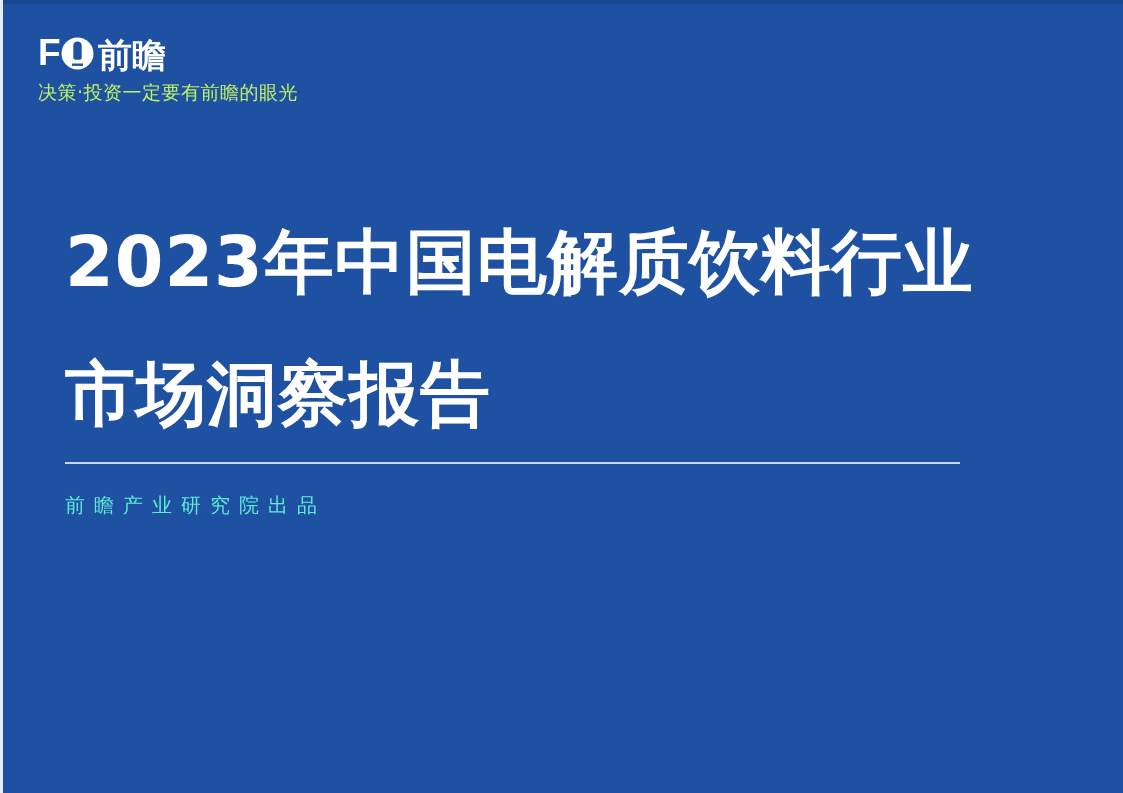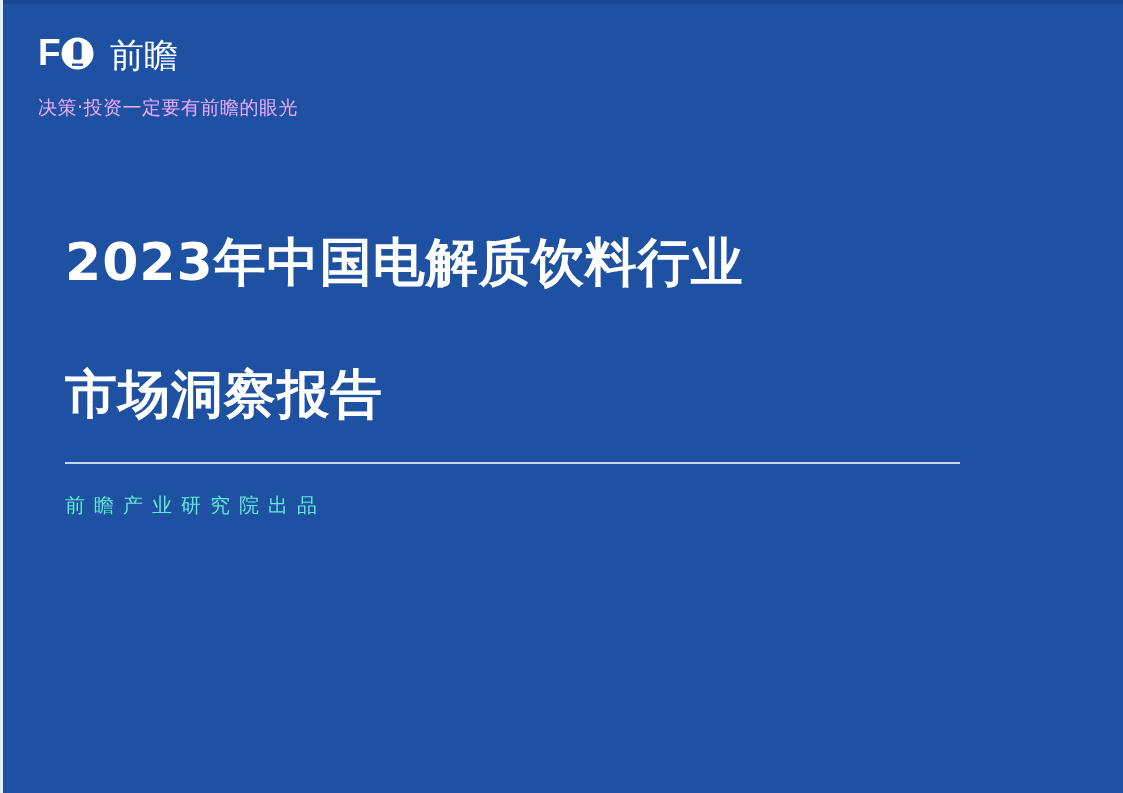--- a/index.html
+++ b/index.html
@@ -75,50 +75,50 @@
     display: inline-block;
     width: 33px;
     height: 33px;
     margin: 0 1px 0 1px;
     vertical-align: middle;
   }
   .logo-o-mark svg { display: block; }
 
   .logo-cjk {
     font-family: "DejaVu Sans", "Liberation Sans", sans-serif;
-    font-weight: normal;
+    font-weight: bold;
     font-size: 34px;
     line-height: 34px;
-    margin-left: 15px;
+    margin-left: 3px;
     letter-spacing: 0px;
     white-space: nowrap;
   }
   .logo-tagline {
-    margin-top: 24px;
-    color: #f0abfc;
+    margin-top: 9px;
+    color: #bef264;
     font-family: "DejaVu Sans", "Liberation Sans", sans-serif;
     font-size: 19px;
     line-height: 22px;
     font-weight: normal;
     letter-spacing: 0.5px;
     white-space: nowrap;
   }
 
   
   #title-block {
     position: absolute;
     left: 65px;
     top: 196px;
     width: 900px;
   }
   .doc-title-line {
     color: #ffffff;
     font-family: "DejaVu Sans", "Liberation Sans", sans-serif;
     font-weight: bold;
-    font-size: 52px;
+    font-size: 70px;
     line-height: 132px;
     letter-spacing: 1px;
     white-space: nowrap;
   }
 
   
   #title-divider {
     position: absolute;
     left: 65px;
     top: 462px;

